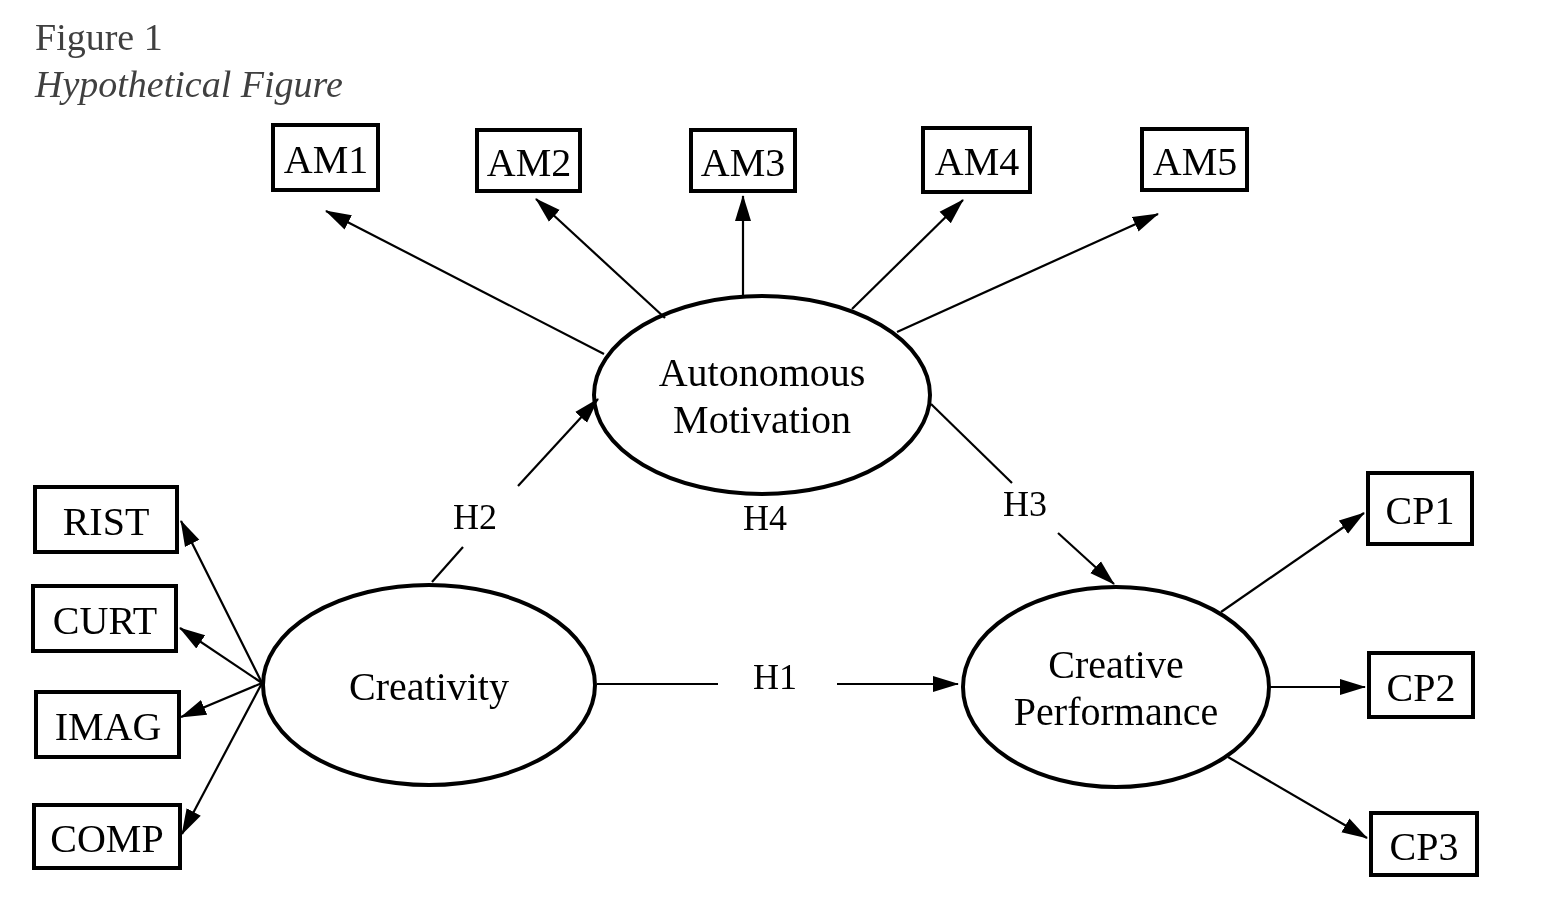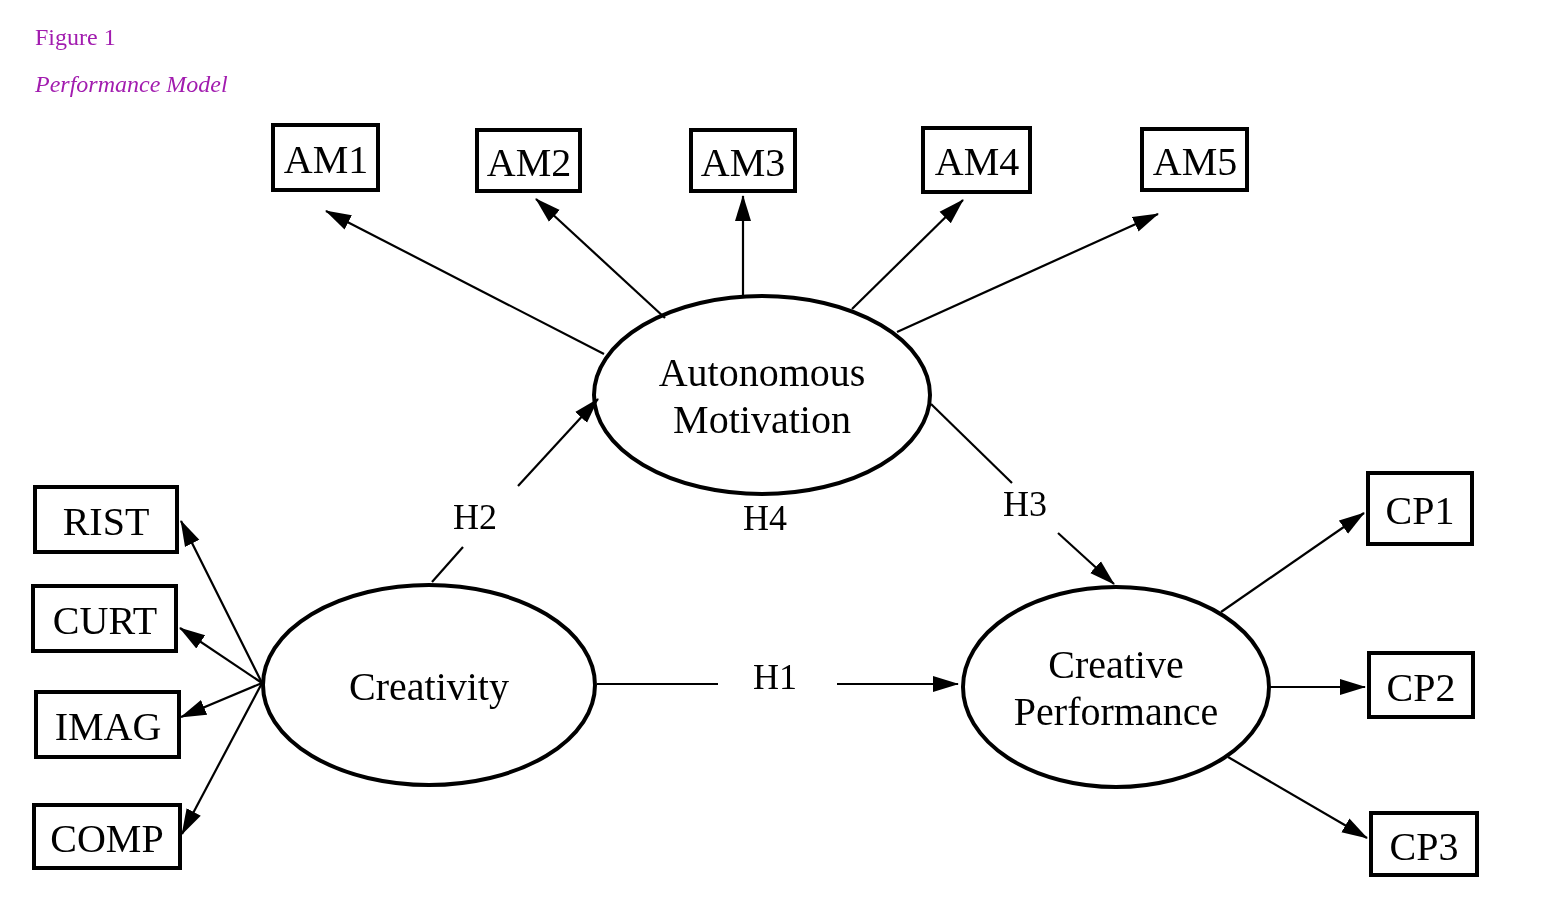--- a/index.html
+++ b/index.html
@@ -6,38 +6,38 @@
   .canvas{
     position:relative;
     width:1562px;height:904px;
     background:#ffffff;
     font-family:"Liberation Serif", serif;
     color:#000;
     overflow:hidden;
   }
   .header{
     position:absolute;left:35px;top:14px;
-    font-size:24px;line-height:47px;color:#a21caf;
+    font-size:38px;line-height:47px;color:#404040;
   }
   .header .fig-title{font-style:italic;}
   svg text{
     font-family:"Liberation Serif", serif;
     fill:#000;
   }
   .node-label{font-size:40px;}
   .hypo-label{font-size:36px;}
 </style>
 </head>
 <body>
 
 <div class="canvas">
 
   <div class="header">
     <div>Figure 1</div>
-    <div class="fig-title">Performance Model</div>
+    <div class="fig-title">Hypothetical Figure</div>
   </div>
 
   <svg width="1562" height="904" viewBox="0 0 1562 904" xmlns="http://www.w3.org/2000/svg">
     <defs>
       <marker id="arrow" markerUnits="userSpaceOnUse" markerWidth="26" markerHeight="18" refX="25" refY="9" orient="auto">
         <polygon points="0,1 26,9 0,17" fill="#000"></polygon>
       </marker>
     </defs>
 
     <ellipse cx="762" cy="395" rx="168" ry="99" fill="#fff" stroke="#000" stroke-width="4"></ellipse>

